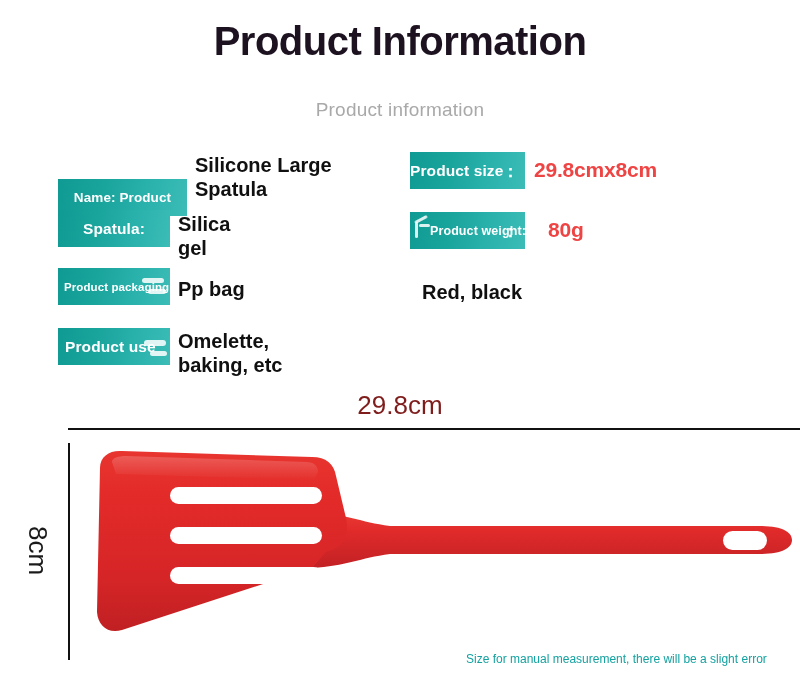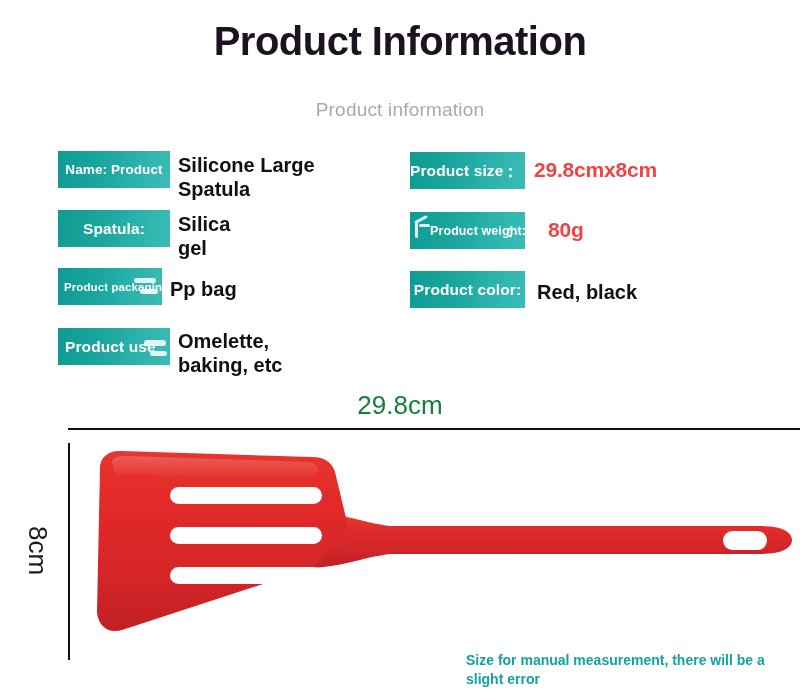--- a/index.html
+++ b/index.html
@@ -102,21 +102,21 @@
     background: rgba(255,255,255,0.85);
     border-radius: 3px;
     filter: blur(0.6px);
   }
 
   
   .dim-top-label {
     position: absolute;
     font-size: 26px;
     font-weight: normal;
-    color: #15803d;
+    color: #7f1d1d;
     letter-spacing: 0px;
   }
   .rule-h {
     position: absolute;
     height: 2px;
     background: #111111;
   }
   .rule-v {
     position: absolute;
     width: 2px;
@@ -138,53 +138,53 @@
     left: 60px;
     top: 440px;
     width: 740px;
     height: 210px;
   }
   .spatula-svg { display: block; width: 740px; height: 210px; }
 
   
   .footnote {
     position: absolute;
-    font-size: 14px;
-    font-weight: bold;
+    font-size: 12px;
+    font-weight: normal;
     color: #13a2a0;
     line-height: 1.35;
     width: 320px;
   }
 </style>
 </head>
 <body>
 
 <div id="page">
 
   <div class="page-title">Product Information</div>
   <div class="page-subtitle">Product information</div>
 
   <div class="spec-row" style="left:58px; top:151px;">
-    <div class="spec-label" style="width:112px;">
+    <div class="spec-label" style="width:129px;margin-top:28px;">
       <span>Name: Product</span>
     </div>
     <div class="spec-value" style="margin-left:8px; margin-top:2px;">Silicone Large
 Spatula</div>
   </div>
 
   <div class="spec-row" style="left:58px; top:210px;">
     <div class="spec-label big" style="width:112px;">
       <span>Spatula:</span>
     </div>
     <div class="spec-value" style="margin-left:8px; margin-top:2px;">Silica
 gel</div>
   </div>
 
   <div class="spec-row" style="left:58px; top:268px;">
-    <div class="spec-label small" style="width:104px; justify-content:flex-start; padding-left:6px;">
+    <div class="spec-label small" style="width:112px; justify-content:flex-start; padding-left:6px;">
       <span>Product packaging</span>
       <span class="smudge" style="right:6px; top:10px; width:22px; height:5px;"></span>
       <span class="smudge" style="right:4px; top:21px; width:18px; height:5px;"></span>
     </div>
     <div class="spec-value" style="margin-left:8px; margin-top:9px;">Pp bag</div>
   </div>
 
   <div class="spec-row" style="left:58px; top:328px;">
     <div class="spec-label big" style="width:112px; justify-content:flex-start; padding-left:7px;">
       <span>Product use</span>
@@ -208,23 +208,20 @@
       <span>Product weight:</span>
       <span class="chip-colon">：</span>
       <span class="smudge" style="left:4px; top:6px; width:14px; height:3px; transform:rotate(-28deg);"></span>
       <span class="smudge" style="left:5px; top:10px; width:3px; height:16px;"></span>
       <span class="smudge" style="left:9px; top:12px; width:11px; height:3px;"></span>
     </div>
     <div class="spec-value light" style="margin-left:23px; margin-top:5px;">80g</div>
   </div>
 
   <div class="spec-row" style="left:410px; top:271px;">
-    <div class="spec-label big" style="width:115px;">
-      <span>Product color:</span>
-    </div>
     <div class="spec-value" style="margin-left:12px; margin-top:9px;">Red, black</div>
   </div>
 
   <div class="dim-top-label" style="left:0; top:390px; width:800px; text-align:center;">29.8cm</div>
   <div class="rule-h" style="left:68px; top:428px; width:732px;"></div>
   <div class="rule-v" style="left:68px; top:443px; height:217px;"></div>
   <div class="dim-side-label" style="left:-8px; top:535px; width:90px; text-align:center;">8cm</div>
 
   <div class="spatula-wrap">
     <svg class="spatula-svg" viewBox="0 0 740 210" xmlns="http://www.w3.org/2000/svg">

